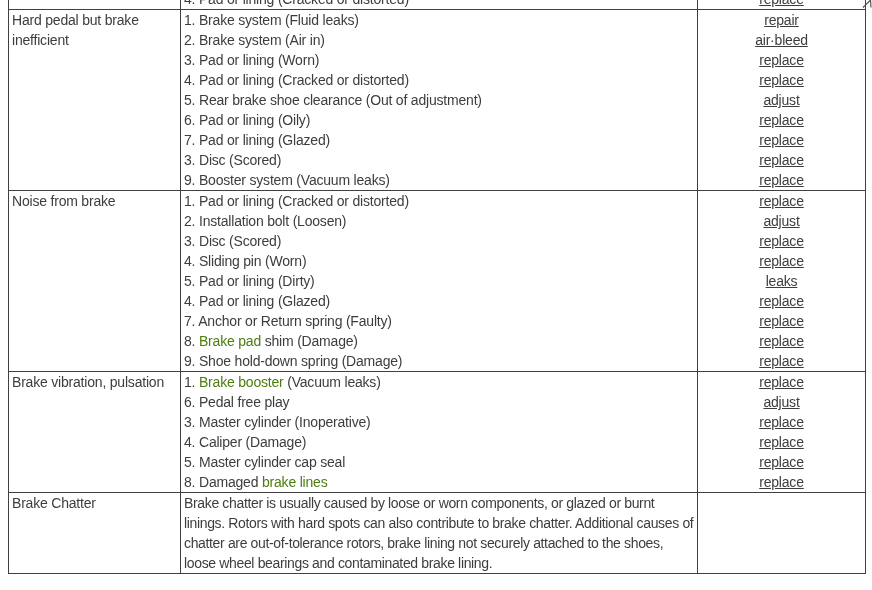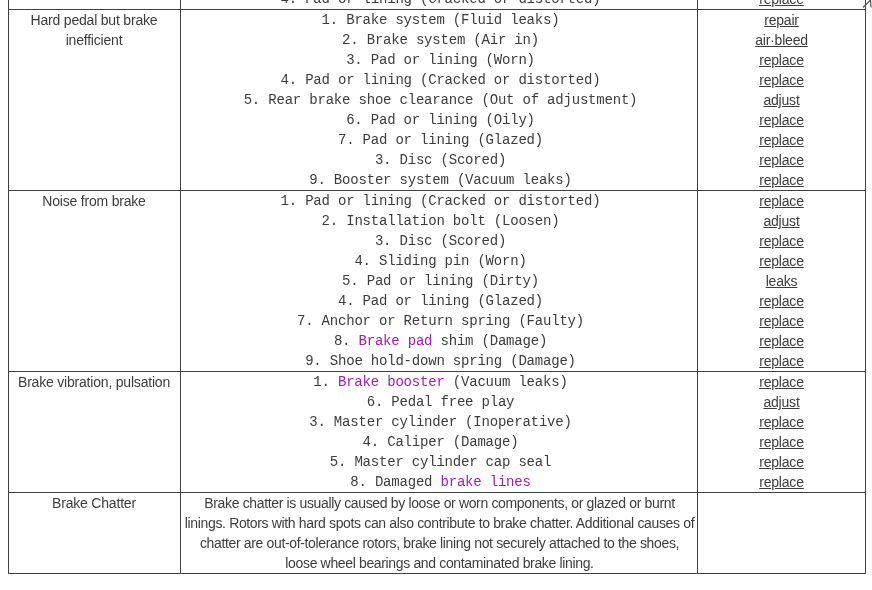--- a/index.html
+++ b/index.html
@@ -24,48 +24,46 @@
   }
   table.trouble-table {
     border-collapse: collapse;
     table-layout: fixed;
     width: 854px;
   }
   table.trouble-table td {
     border: 1px solid #404040;
     vertical-align: top;
     padding: 0;
-    text-align: center;
   }
   .col-problem { width: 171px; }
   .col-cause   { width: 516px; }
   .col-remedy  { width: 167px; text-align: center; text-decoration: underline; }
   .problem-label {
     line-height: 20px;
     padding: 0 4px 0 3px;
   }
   .cause-line {
     height: 20px;
     line-height: 20px;
     padding-left: 3px;
     white-space: nowrap;
     overflow: hidden;
-    font-family: Liberation Mono, monospace;
   }
   .remedy-line {
     height: 20px;
     line-height: 20px;
   }
   .cause-paragraph {
     line-height: 20px;
     padding: 0 2px 0 3px;
     letter-spacing: -0.35px;
   }
   a.inline-link {
-    color: #a21caf;
+    color: #4d7c0f;
     text-decoration: none;
     cursor: pointer;
   }
   .corner-artifact {
     position: absolute;
     top: 0;
     right: 0;
     width: 10px;
     height: 8px;
   }

